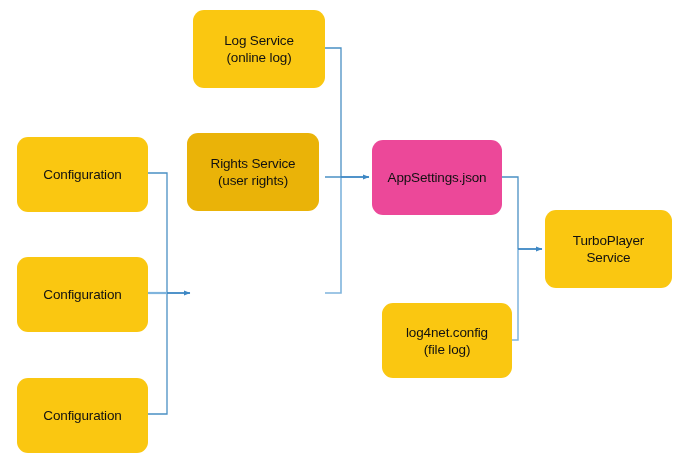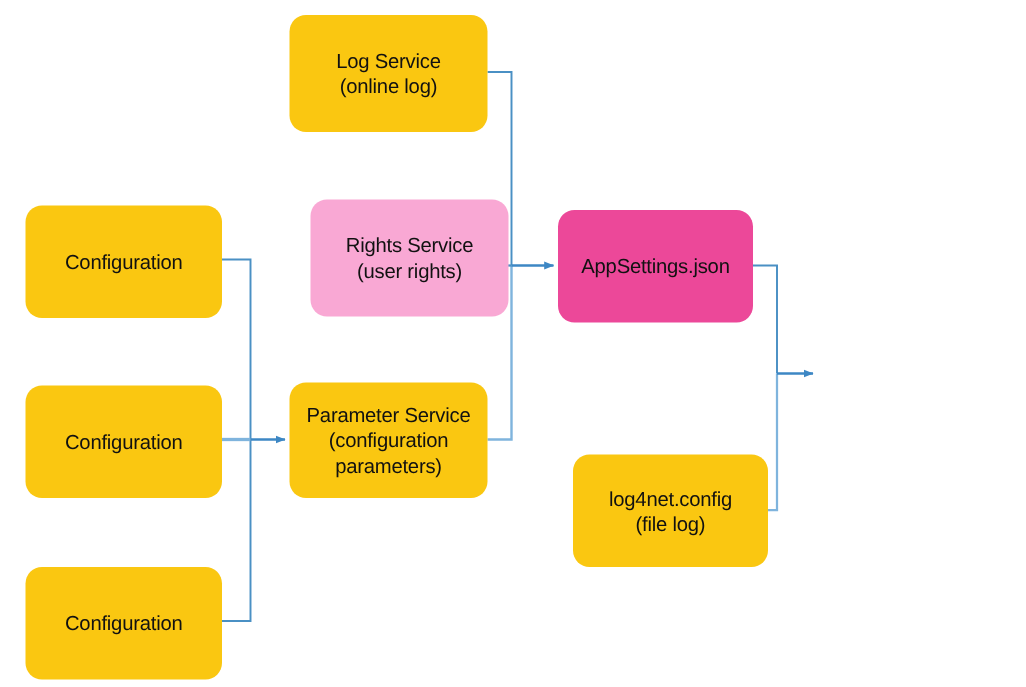--- a/index.html
+++ b/index.html
@@ -90,34 +90,33 @@
 
   <div class="node" style="left: 17px; top: 378px; width: 131px; height: 75px; background: rgb(250, 199, 17); color: rgb(17, 17, 17); border-radius: 11px;">
     <span class="label-lines">Configuration</span>
   </div>
 
   <div class="node" style="left: 193px; top: 10px; width: 132px; height: 78px; background: rgb(250, 199, 17); color: rgb(17, 17, 17); border-radius: 11px;">
     <span class="label-lines">Log Service
 (online log)</span>
   </div>
 
-  <div class="node" style="left: 207px; top: 133px; width: 132px; height: 78px; background: #f9a8d4; color: rgb(17, 17, 17); border-radius: 11px;">
+  <div class="node" style="left: 187px; top: 133px; width: 132px; height: 78px; background: #eab308; color: rgb(17, 17, 17); border-radius: 11px;">
     <span class="label-lines">Rights Service
 (user rights)</span>
   </div>
 
-  <div class="node" style="left: 193px; top: 255px; width: 132px; height: 77px; background: rgb(250, 199, 17); color: rgb(17, 17, 17); border-radius: 11px;">
-    <span class="label-lines">Parameter Service
-(configuration
-parameters)</span>
-  </div>
 
   <div class="node" style="left: 372px; top: 140px; width: 130px; height: 75px; background: #ec4899; color: rgb(17, 17, 17); border-radius: 11px;">
     <span class="label-lines">AppSettings.json</span>
   </div>
 
   <div class="node" style="left: 372px; top: 303px; width: 130px; height: 75px; background: rgb(250, 199, 17); color: rgb(17, 17, 17); border-radius: 11px; margin-left: 10px;">
     <span class="label-lines">log4net.config
 (file log)</span>
   </div>
 
+  <div class="node" style="left: 545px; top: 210px; width: 127px; height: 78px; background: rgb(250, 199, 17); color: rgb(17, 17, 17); border-radius: 11px;">
+    <span class="label-lines">TurboPlayer
+Service</span>
+  </div>
 
 </div>
 
 </body></html>

